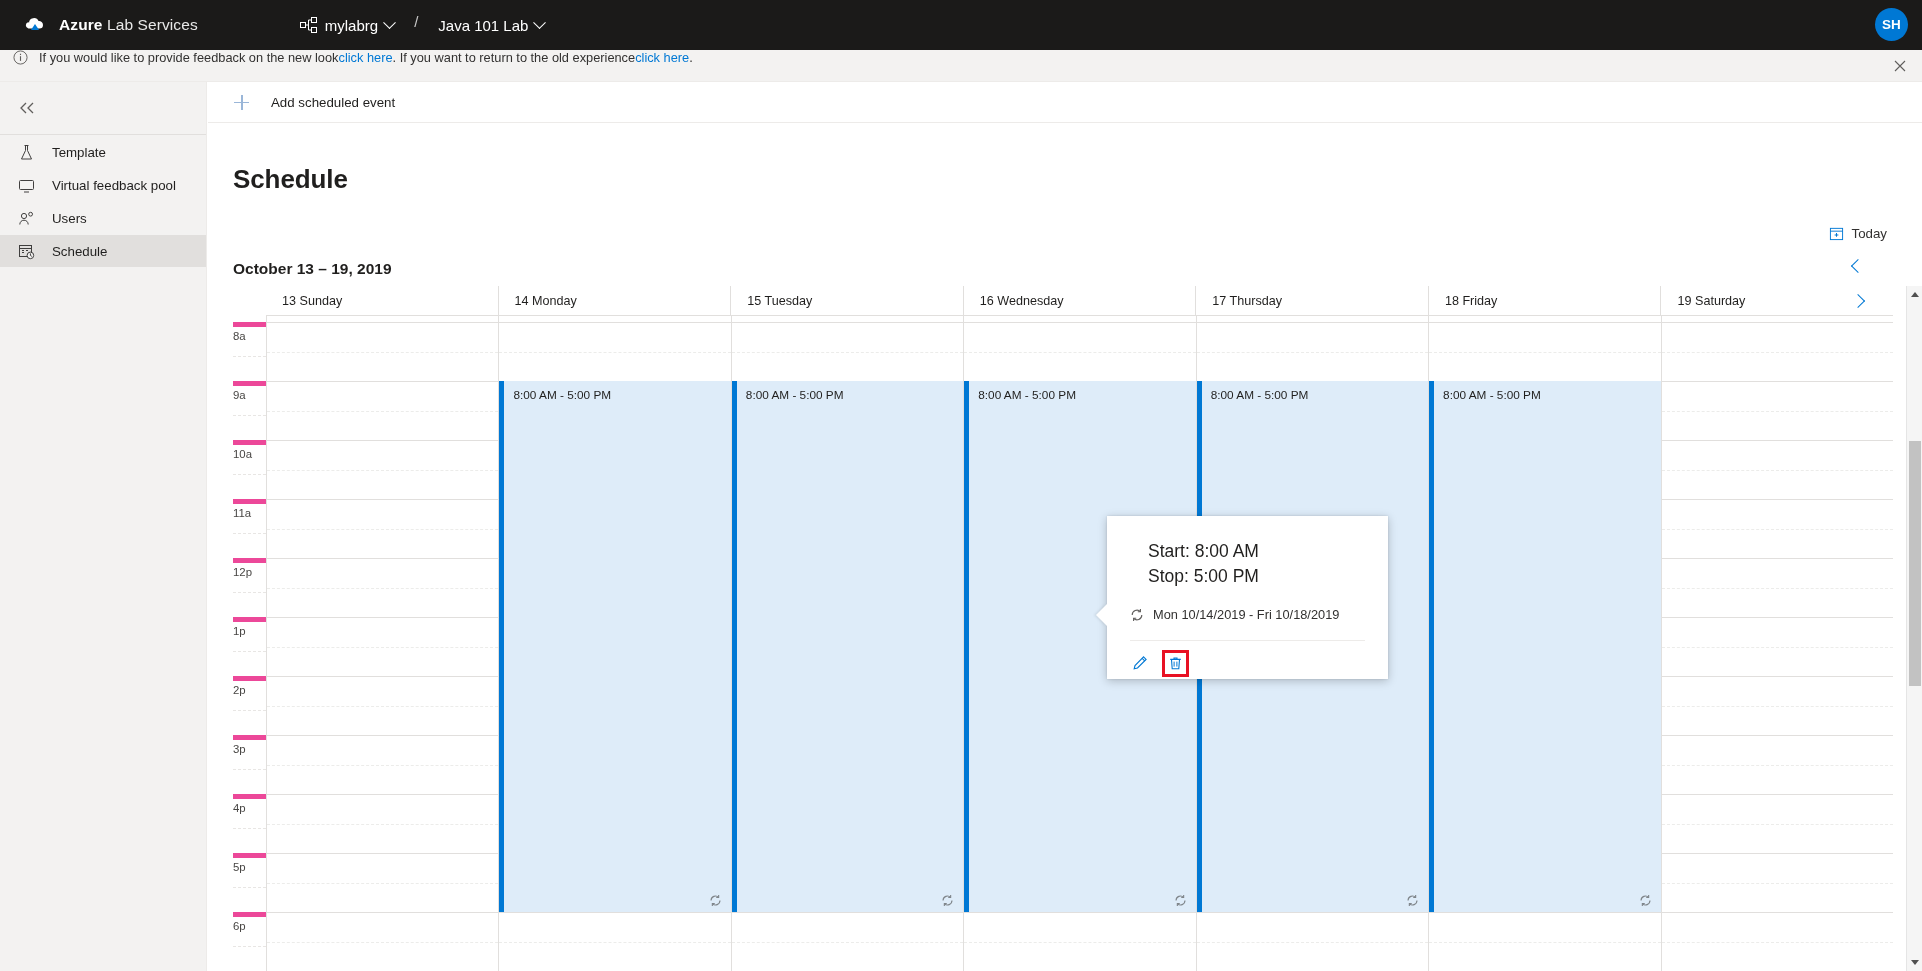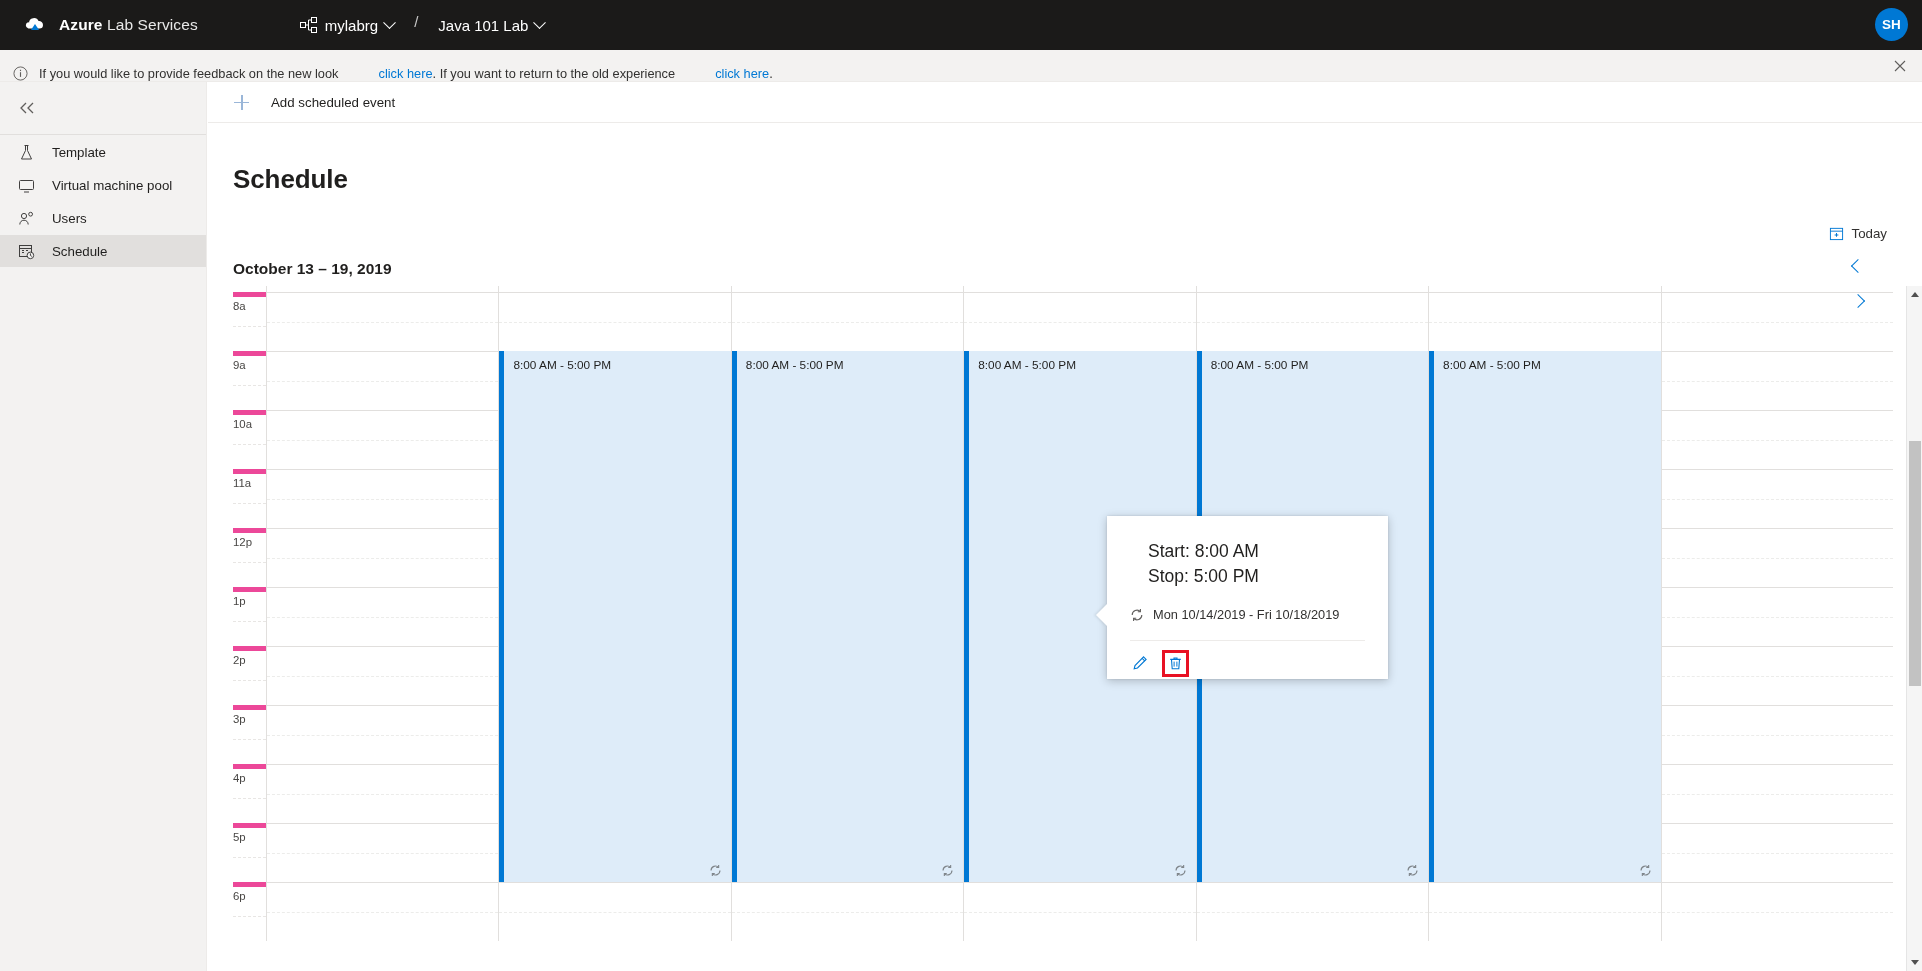--- a/index.html
+++ b/index.html
@@ -40,25 +40,25 @@
     display: flex; align-items: center; justify-content: center;
     cursor: pointer;
   }
 
   
   .notice {
     position: absolute; top: 50px; left: 0;
     width: 1922px; height: 32px;
     background: #f3f2f1;
     border-bottom: 1px solid #edebe9;
-    display: flex; align-items: flex-end;
+    display: flex; align-items: flex-start;
     font-size: 12.8px; color: #323130;
   }
   .notice-ico { margin: 0 11px 0 13px; width: 15px; height: 15px; flex: none; }
-  .notice a { color: #0078d4; text-decoration: none; cursor: pointer; margin-left: 40px; }
+  .notice a { color: #0078d4; text-decoration: none; cursor: pointer; }
   .notice-close {
     position: absolute; right: 13px; top: 7px;
     width: 18px; height: 18px; cursor: pointer;
   }
 
   
   .sidebar {
     position: absolute; top: 82px; left: 0;
     width: 207px; height: 889px;
     background: #f3f2f1;
@@ -288,21 +288,21 @@
       <path d="M6.5 1.5h4M7.5 1.5v5L3.5 15h10L9.5 6.5v-5" fill="none" stroke="#323130" stroke-width="1"></path>
     </svg>
     <span>Template</span>
   </div>
 
   <div class="side-item">
     <svg class="side-icon" viewBox="0 0 17 17">
       <rect x="1.5" y="3.5" width="14" height="9" rx="1" fill="none" stroke="#323130" stroke-width="1"></rect>
       <path d="M6 15h5" stroke="#323130" stroke-width="1"></path>
     </svg>
-    <span>Virtual machine pool</span>
+    <span>Virtual feedback pool</span>
   </div>
 
   <div class="side-item">
     <svg class="side-icon" viewBox="0 0 17 17">
       <circle cx="6" cy="6" r="2.6" fill="none" stroke="#323130" stroke-width="1"></circle>
       <path d="M1.8 14.5c0-2.6 1.9-4.3 4.2-4.3s4.2 1.7 4.2 4.3" fill="none" stroke="#323130" stroke-width="1"></path>
       <circle cx="12.6" cy="4.2" r="1.9" fill="none" stroke="#323130" stroke-width="1"></circle>
     </svg>
     <span>Users</span>
   </div>
@@ -345,20 +345,29 @@
         <span class="chev-lr l"></span>
       </div>
       <div class="navarrow">
         <span class="chev-lr r"></span>
       </div>
     </div>
   </div>
 
   <div class="calendar">
 
+    <div class="cal-daysrow">
+      <div class="dayhdr">13 Sunday</div>
+      <div class="dayhdr">14 Monday</div>
+      <div class="dayhdr">15 Tuesday</div>
+      <div class="dayhdr">16 Wednesday</div>
+      <div class="dayhdr">17 Thursday</div>
+      <div class="dayhdr">18 Friday</div>
+      <div class="dayhdr">19 Saturday</div>
+    </div>
 
     <div class="grid-wrap">
       <div class="grid" id="grid">
         <div class="gutter" id="gutter">
             <div class="tslot"></div>
             <div class="tslot">
               <div class="tlabel">8a</div>
             </div>
             <div class="tslot">
               <div class="tlabel">9a</div>

